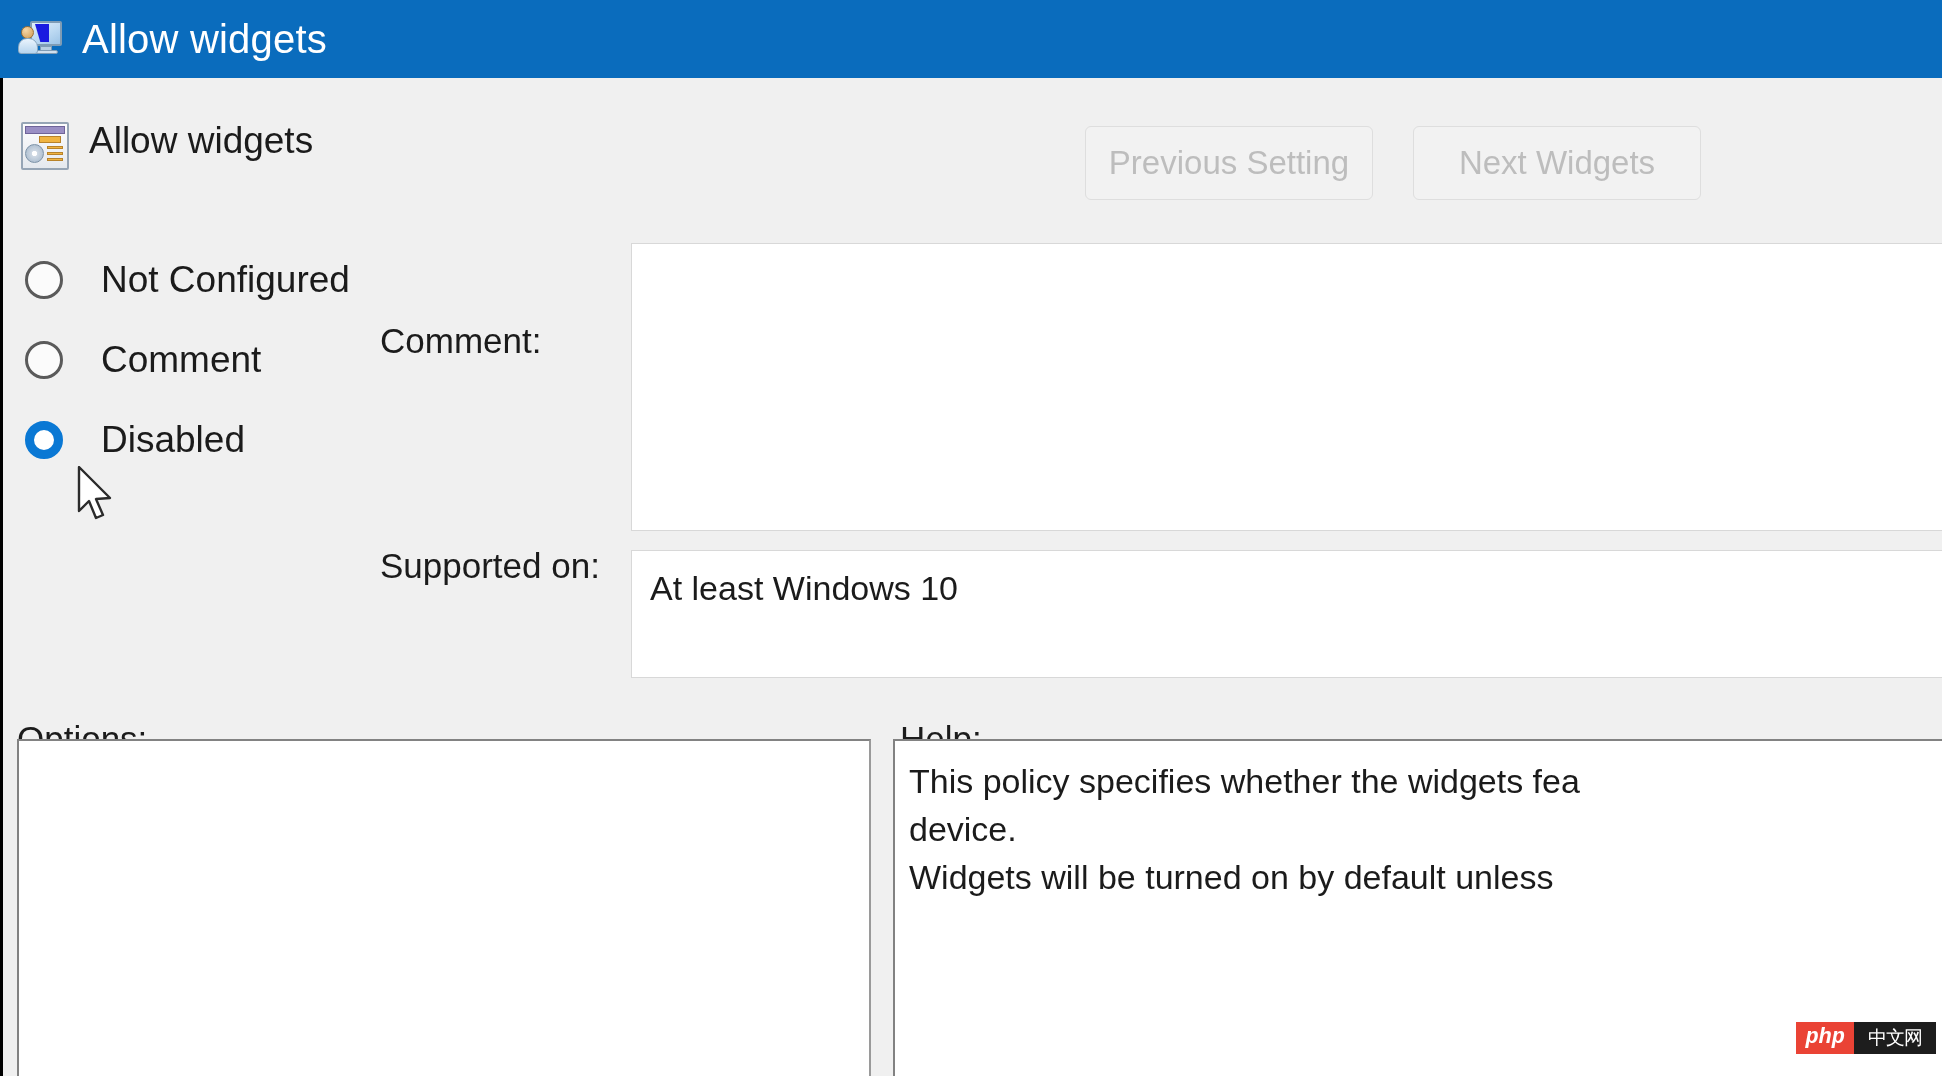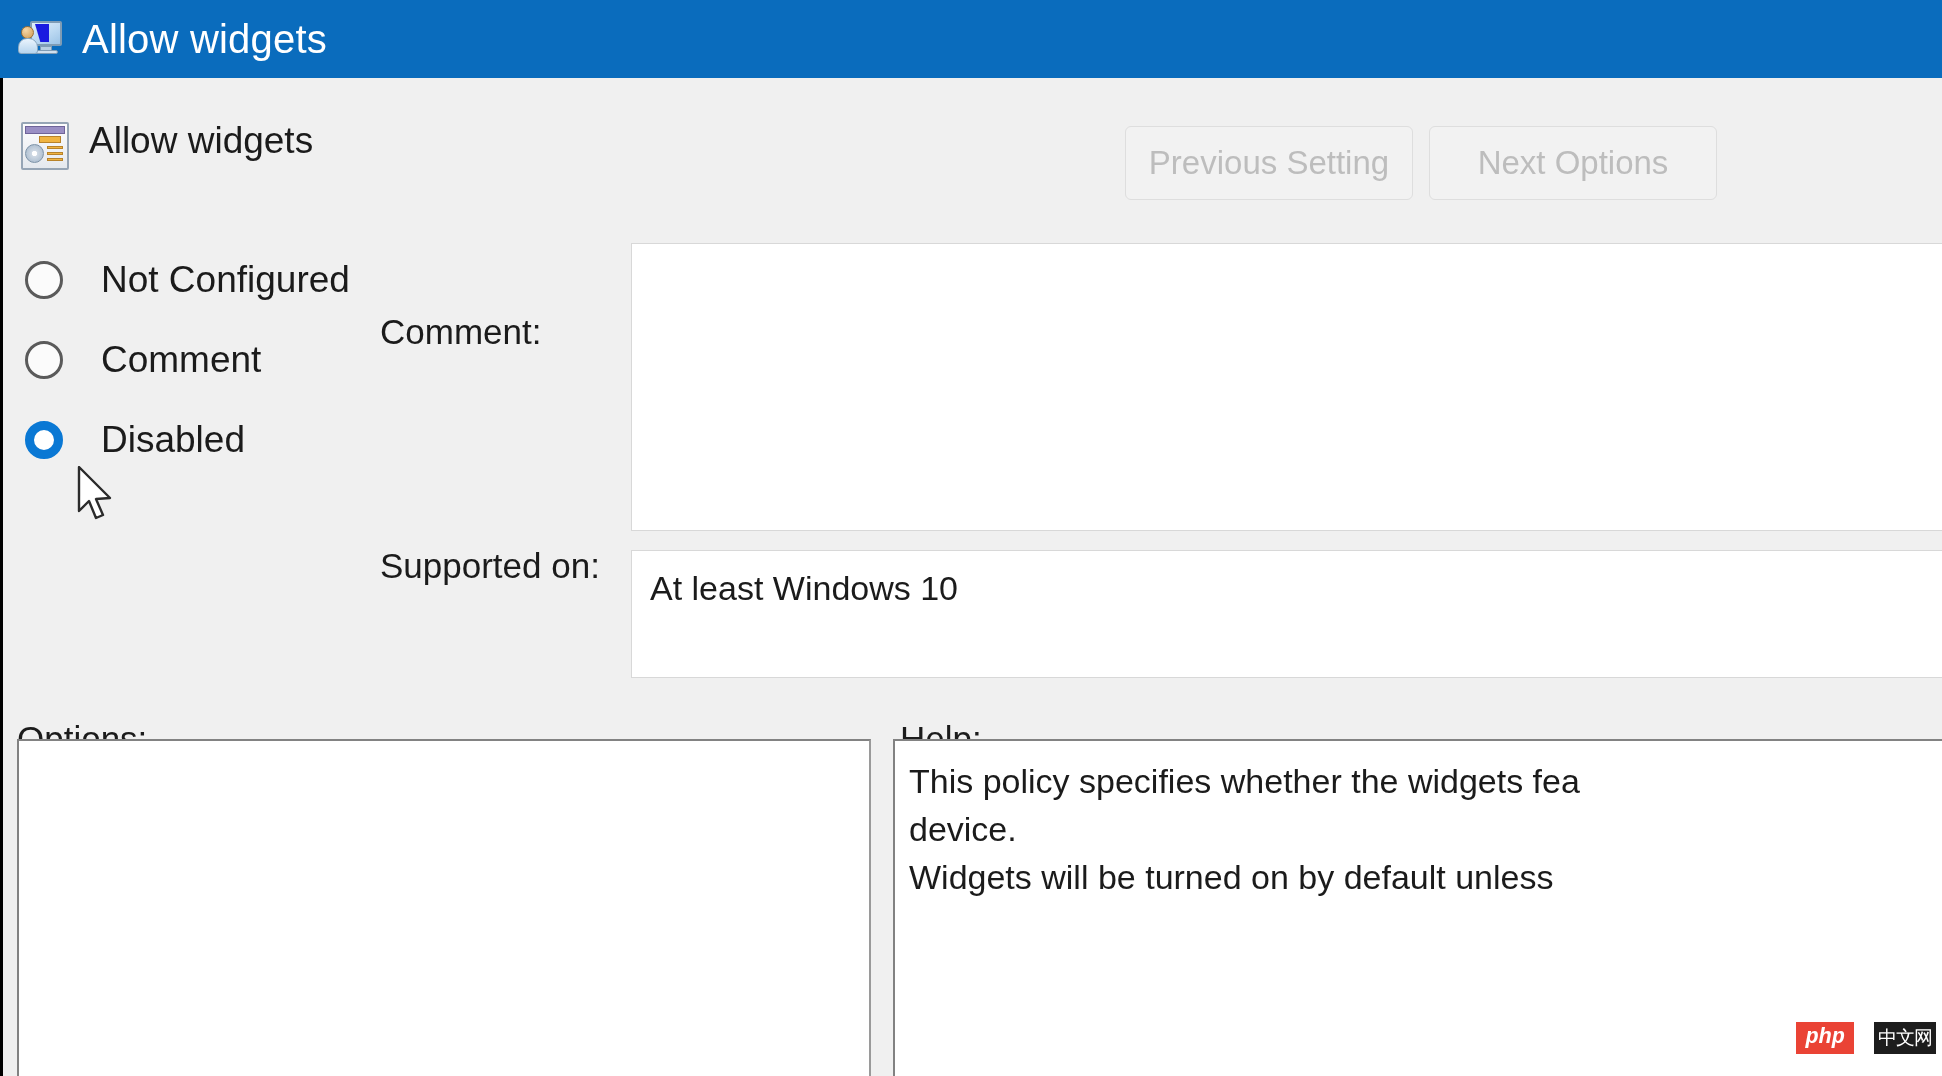--- a/index.html
+++ b/index.html
@@ -197,22 +197,21 @@
     font-size: 37px;
     color: #1b1b1b;
     white-space: nowrap;
   }
 
   .nav-buttons {
     position: absolute;
     top: 48px;
     left: 1082px;
     display: flex;
-    gap: 16px;
-    margin-left: 40px;
+    gap: 40px;
   }
   .nav-btn {
     width: 288px;
     height: 74px;
     background: #f2f2f2;
     border: 1px solid #dedede;
     border-radius: 6px;
     color: #bdbdbd;
     font-size: 33px;
     font-family: "Liberation Sans", "DejaVu Sans", sans-serif;
@@ -259,21 +258,21 @@
     white-space: nowrap;
   }
 
   
   .field-label {
     position: absolute;
     font-size: 35px;
     color: #1b1b1b;
     white-space: nowrap;
   }
-  .comment-label { left: 377px; top: 234px; }
+  .comment-label { left: 377px; top: 243px; }
   .supported-label { left: 377px; top: 468px; }
 
   .comment-box {
     position: absolute;
     left: 628px;
     top: 165px;
     width: 1330px;
     height: 288px;
     background: #ffffff;
     border: 1px solid #d8d8d8;
@@ -374,26 +373,25 @@
     padding: 0 9px;
     display: flex;
     align-items: center;
     line-height: 1;
     font-family: Liberation Mono, monospace;
   }
   .wm-cn {
     background: #1d1d1d;
     color: #ffffff;
     font-size: 19px;
-    padding: 0 4px;
+    padding: 0 14px;
     display: flex;
     align-items: center;
     letter-spacing: -1px;
     font-family: Liberation Sans, sans-serif;
-    margin-left: 20px;
   }
 </style>
 </head>
 <body>
 
 <div class="gp-window">
 
   <div class="titlebar">
     <div class="titlebar-icon">
       <div class="tb-monitor"></div>
@@ -419,21 +417,21 @@
             <i></i>
             <i></i>
             <i></i>
           </div>
       </div>
 
       <div class="policy-name">Allow widgets</div>
 
       <div class="nav-buttons">
         <div class="nav-btn">Previous Setting</div>
-        <div class="nav-btn">Next Options</div>
+        <div class="nav-btn">Next Widgets</div>
       </div>
     </div>
 
     <div class="states">
       <div class="radio-row">
         <span class="radio"></span>
         <span class="radio-label">Not Configured</span>
       </div>
       <div class="radio-row">
         <span class="radio"></span>

